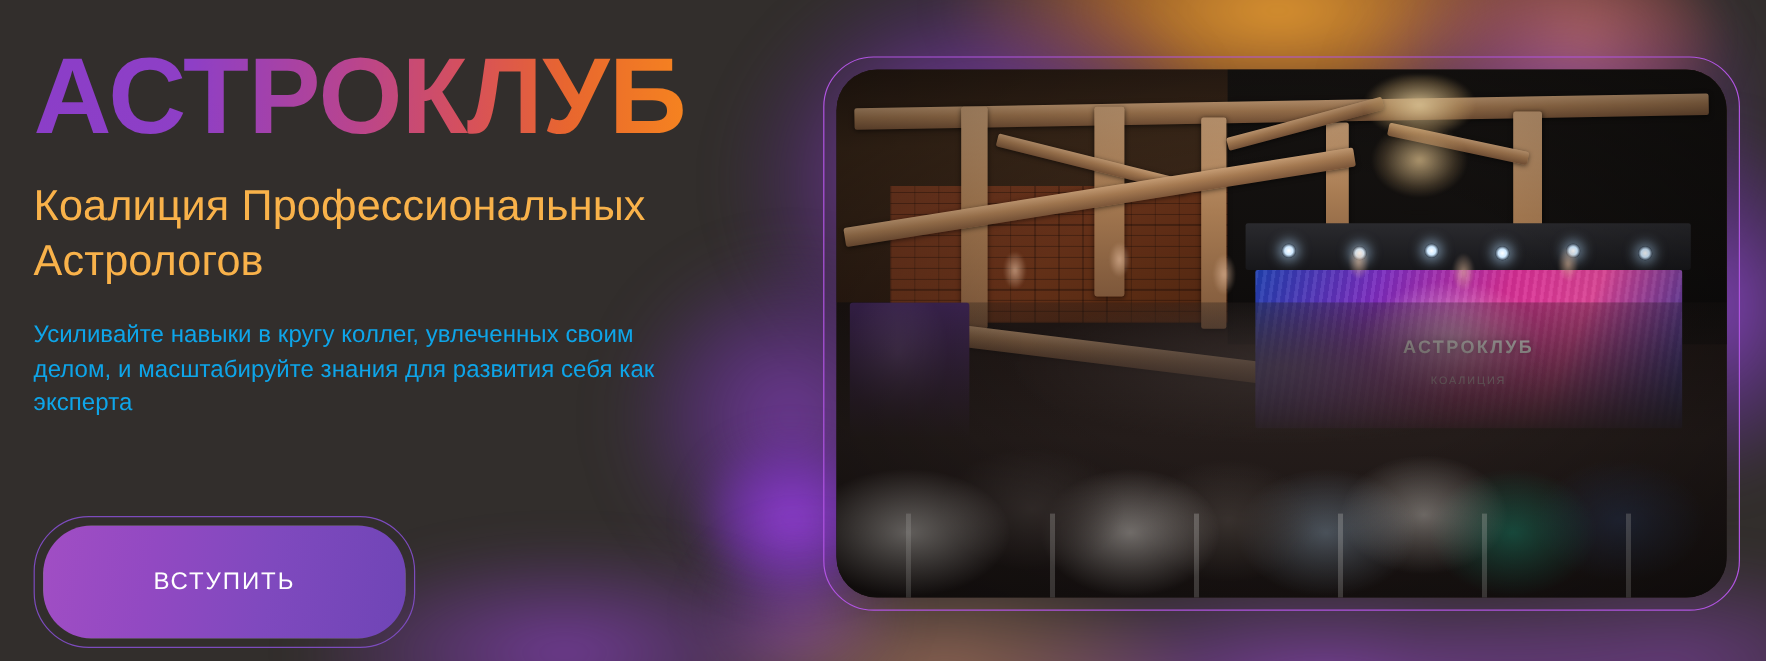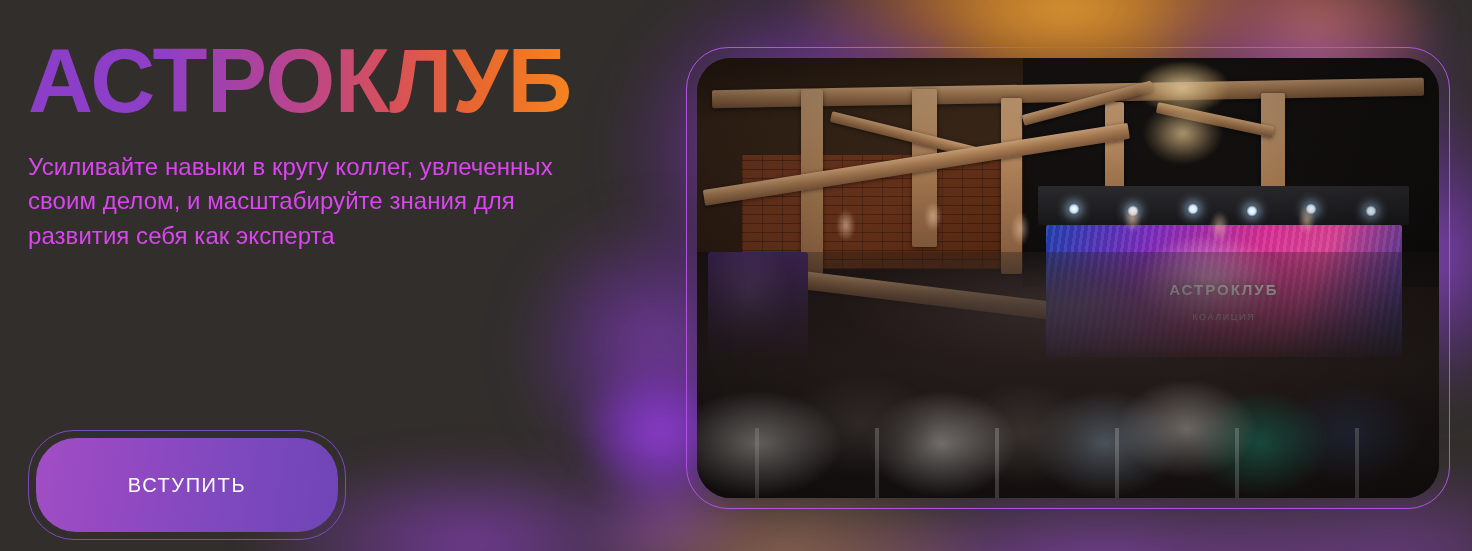--- a/index.html
+++ b/index.html
@@ -132,24 +132,24 @@
     margin-top: 24px;
     font-size: 36px;
     font-weight: 400;
     line-height: 1.26;
     color: #f9b24a;
     letter-spacing: 0.1px;
   }
 
   .lede {
     margin-top: 26px;
-    font-size: 24px;
+    font-size: 20px;
     font-weight: 400;
     line-height: 1.42;
-    color: #d946ef;
+    color: #0ea5e9;
     letter-spacing: 0.05px;
     max-width: 540px;
   }
 
   
   .cta-wrap {
     position: absolute;
     left: 28px; top: 430px;
     width: 318px; height: 110px;
     border: 1px solid #7c4bbd;
@@ -344,20 +344,21 @@
   <div class="fx fx-purple-topright"></div>
   <div class="fx fx-purple-farright"></div>
   <div class="fx fx-purple-midleft"></div>
   <div class="fx fx-purple-blob"></div>
   <div class="fx fx-bottomleft-purple"></div>
   <div class="fx fx-bottom-smoke"></div>
 
   <div class="left-col">
     <h1 class="brand-title">АСТРОКЛУБ</h1>
 
+    <h2 class="subtitle">Коалиция Профессиональных Астрологов</h2>
 
     <p class="lede">Усиливайте навыки в кругу коллег, увлеченных своим делом, и масштабируйте знания для развития себя как эксперта</p>
   </div>
 
   <div class="cta-wrap">
     <button class="cta-button">ВСТУПИТЬ</button>
   </div>
 
   <div class="photo-frame">
     <div class="photo" role="img" aria-label="Групповое фото участников конференции Астроклуб в лофт-зале">

